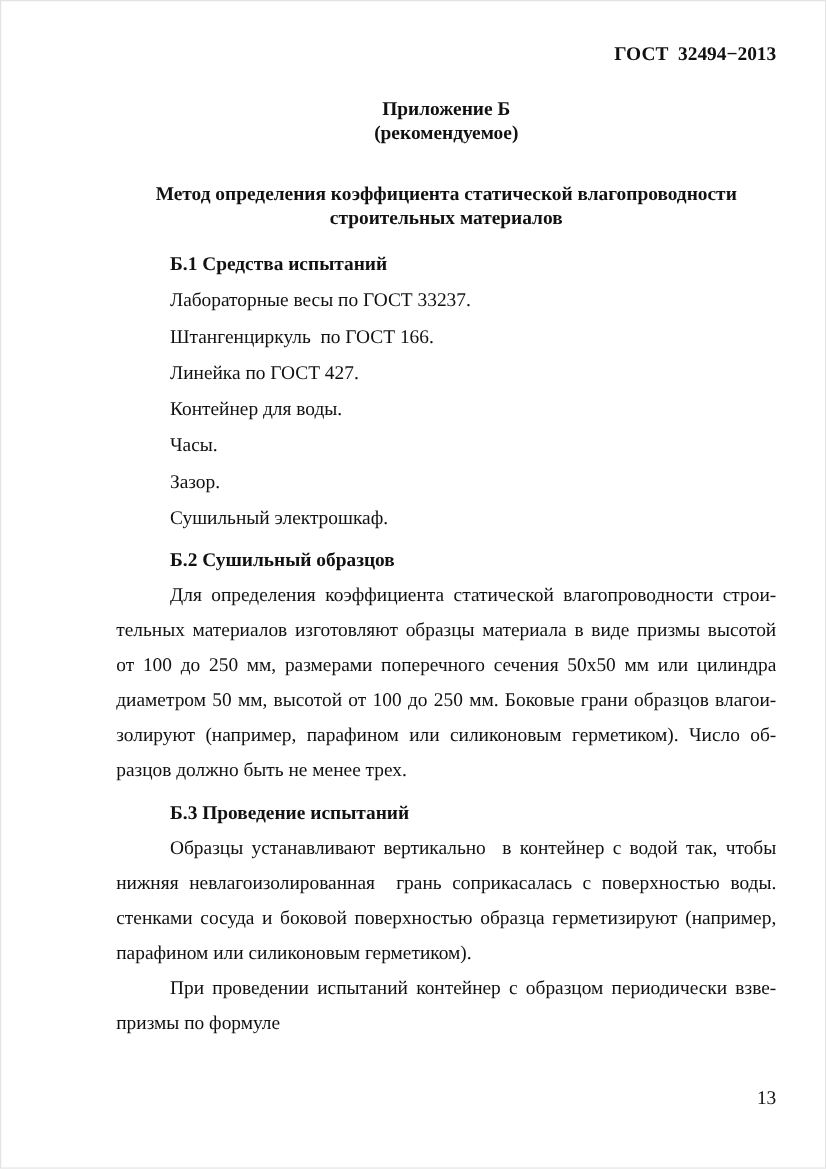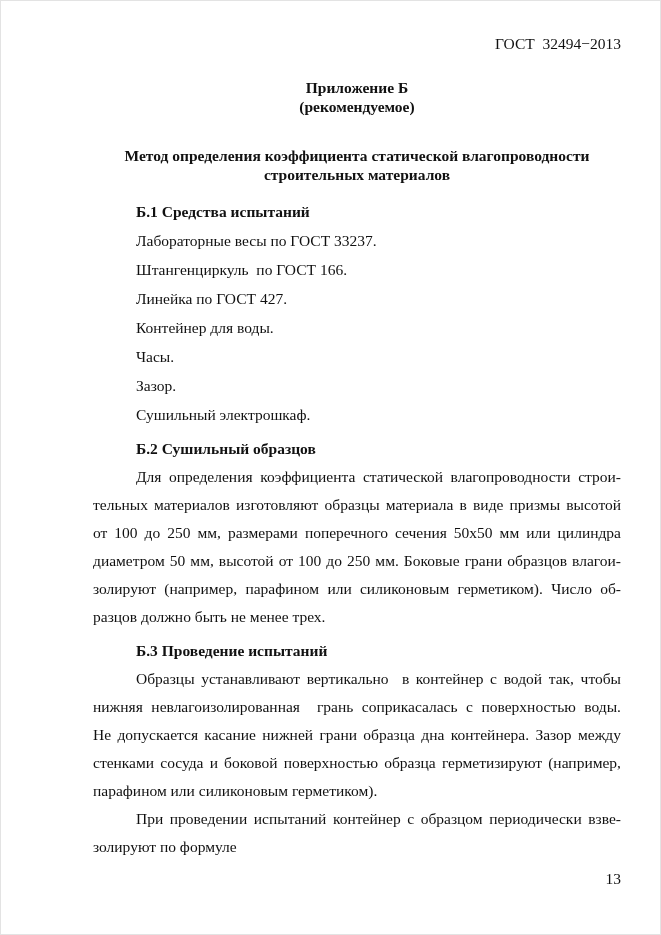--- a/index.html
+++ b/index.html
@@ -16,21 +16,21 @@
   }
   .content {
     position: absolute;
     left: 93px;
     top: 0;
     width: 528px;
   }
   .doc-code {
     margin-top: 34px;
     line-height: 20px;
-    font-weight: normal;
+    font-weight: bold;
     text-align: right;
   }
   .appendix {
     margin-top: 24px;
     font-weight: bold;
     text-align: center;
     line-height: 19px;
   }
   .doc-title {
     margin-top: 30px;
@@ -87,23 +87,22 @@
     <div class="ln ind j">Для определения коэффициента статической влагопроводности строи-</div>
     <div class="ln j">тельных материалов изготовляют образцы материала в виде призмы высотой</div>
     <div class="ln j">от 100 до 250 мм, размерами поперечного сечения 50х50 мм или цилиндра</div>
     <div class="ln j">диаметром 50 мм, высотой от 100 до 250 мм. Боковые грани образцов влагои-</div>
     <div class="ln j">золируют (например, парафином или силиконовым герметиком). Число об-</div>
     <div class="ln">разцов должно быть не менее трех.</div>
 
     <div class="h mt-sm">Б.3 Проведение испытаний</div>
     <div class="ln ind j">Образцы устанавливают вертикально&nbsp; в контейнер с водой так, чтобы</div>
     <div class="ln j">нижняя невлагоизолированная&nbsp; грань соприкасалась с поверхностью воды.</div>
-    <div class="ln j">Не допускается касание нижней грани образца дна контейнера. Зазор между</div>
     <div class="ln j">стенками сосуда и боковой поверхностью образца герметизируют (например,</div>
     <div class="ln">парафином или силиконовым герметиком).</div>
 
     <div class="ln ind j">При проведении испытаний контейнер с образцом периодически взве-</div>
-    <div class="ln">золируют по формуле</div>
+    <div class="ln">призмы по формуле</div>
 
   </div>
 
   <div class="page-number">13</div>
 </div>
 
 </body></html>

